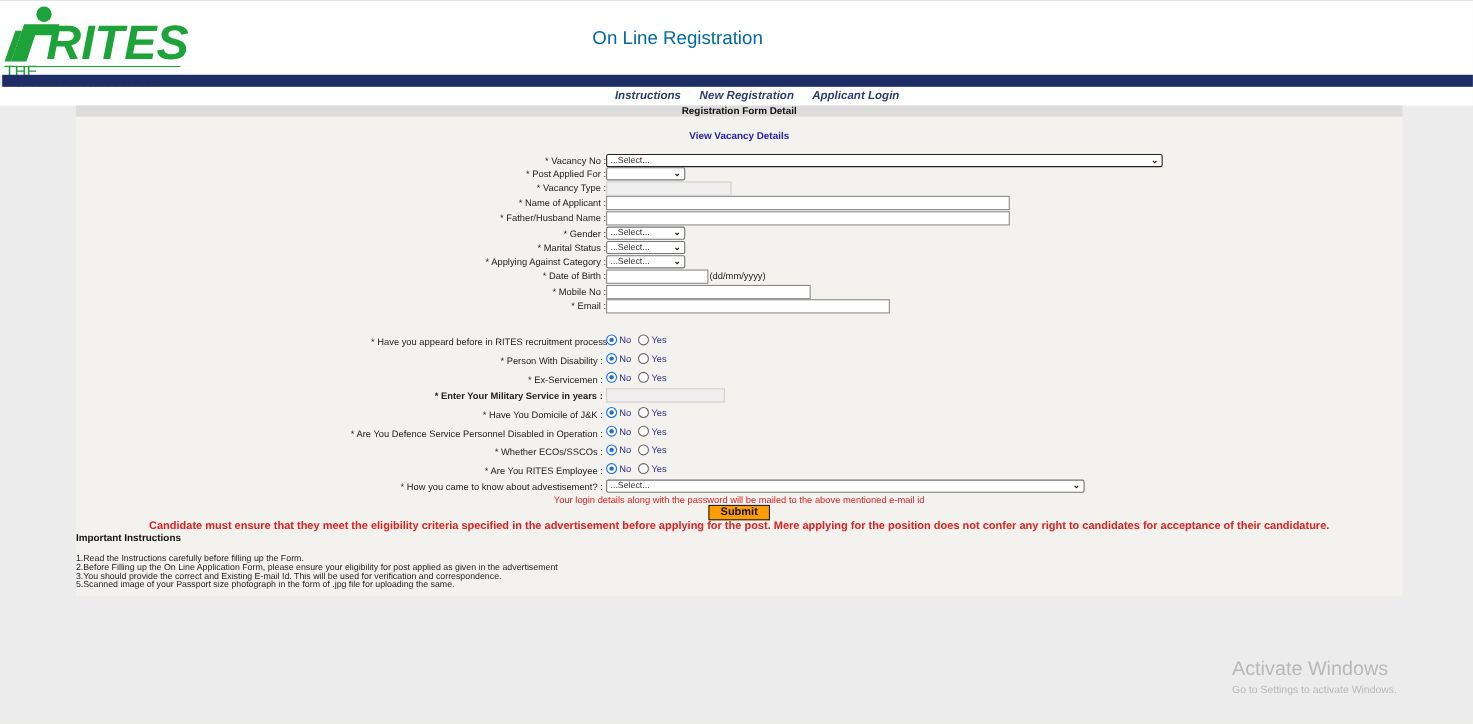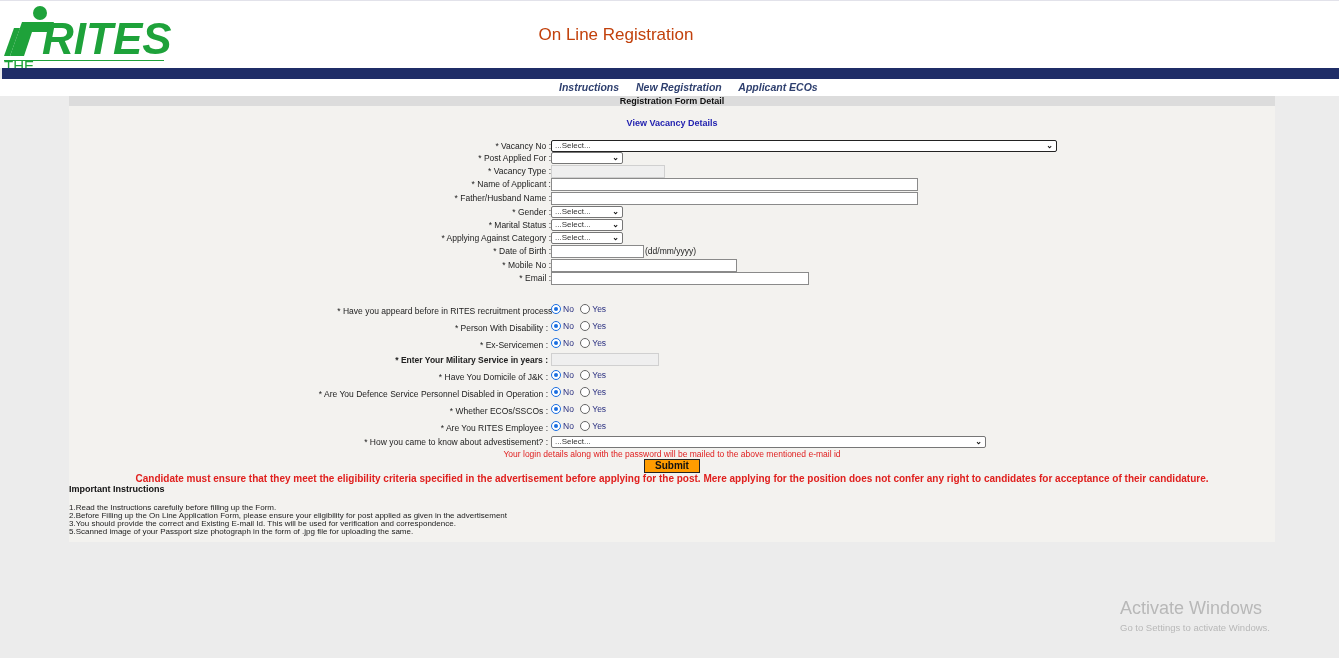--- a/index.html
+++ b/index.html
@@ -22,21 +22,21 @@
     position: absolute; left: 0; top: 0;
   }
   .tagline {
     position: absolute; left: 2px; top: 56px;
     font-size: 15px; color: #1ea23a; letter-spacing: 0px;
     border-top: 1px solid #1ea23a; padding-top: 0px; width: 160px;
     line-height: 10px;
   }
   .page-title {
     position: absolute; left: 0; width: 1232px; top: 24px;
-    text-align: center; font-size: 17px; color: #c2410c;
+    text-align: center; font-size: 17px; color: #0369a1;
   }
   .navy-bar {
     position: absolute; left: 2px; top: 68px; width: 1337px; height: 11px;
     background: #1f2d67;
   }
   .nav-row {
     position: absolute; left: 0; top: 79px; width: 1339px; height: 17px;
     background: #ffffff; text-align: center;
   }
   .nav-inner {
@@ -111,21 +111,21 @@
     <div class="tagline">THE INFRASTRUCTURE PEOPLE</div>
   </div>
   <div class="page-title">On Line Registration</div>
 </div>
 <div class="navy-bar"></div>
 
 <div class="nav-row">
   <div class="nav-inner">
     <span>Instructions</span>
     <span>New Registration</span>
-    <span>Applicant ECOs</span>
+    <span>Applicant Login</span>
   </div>
 </div>
 
 <div class="panel">
   <div class="panel-header">Registration Form Detail</div>
   <div class="view-vacancy">View Vacancy Details</div>
 
   <div class="row" style="top:44px;">
     <span class="lbl">* Vacancy No :</span>
     <div class="sel" style="left:482px; width:506px; border:1.5px solid #222;">

